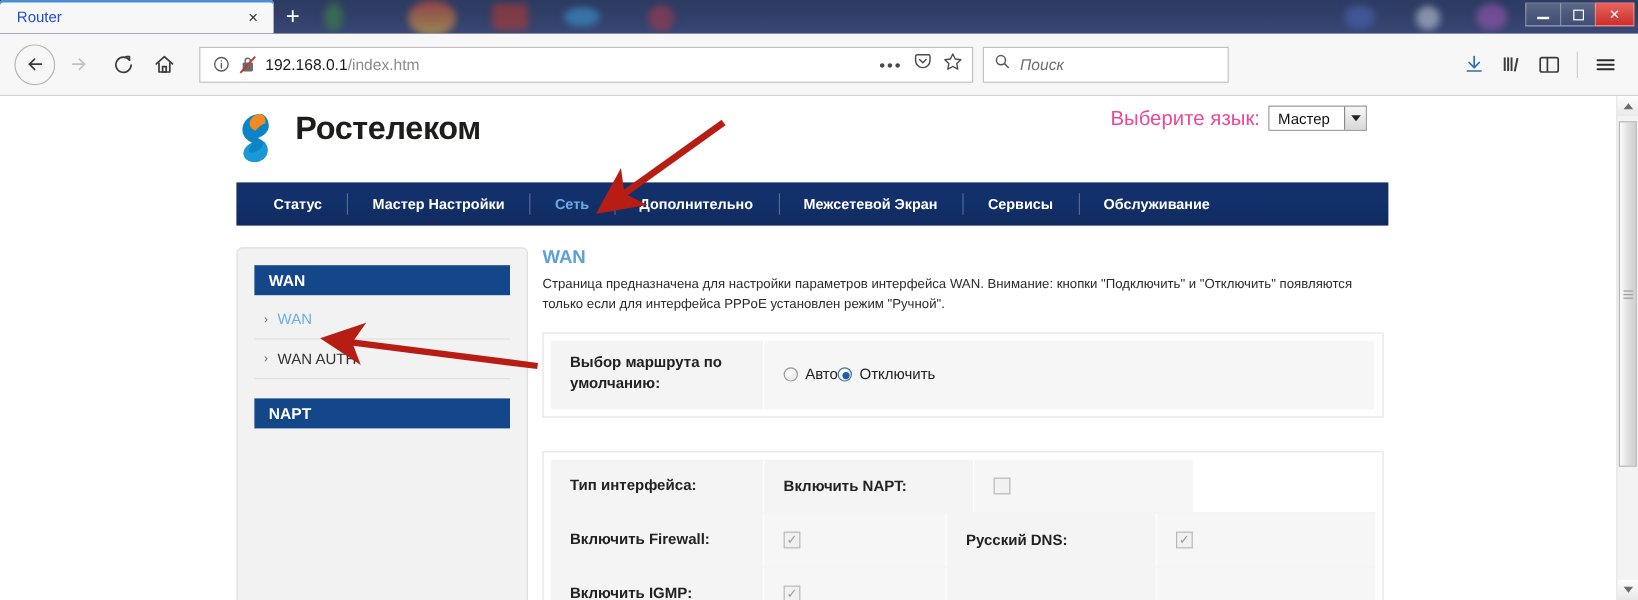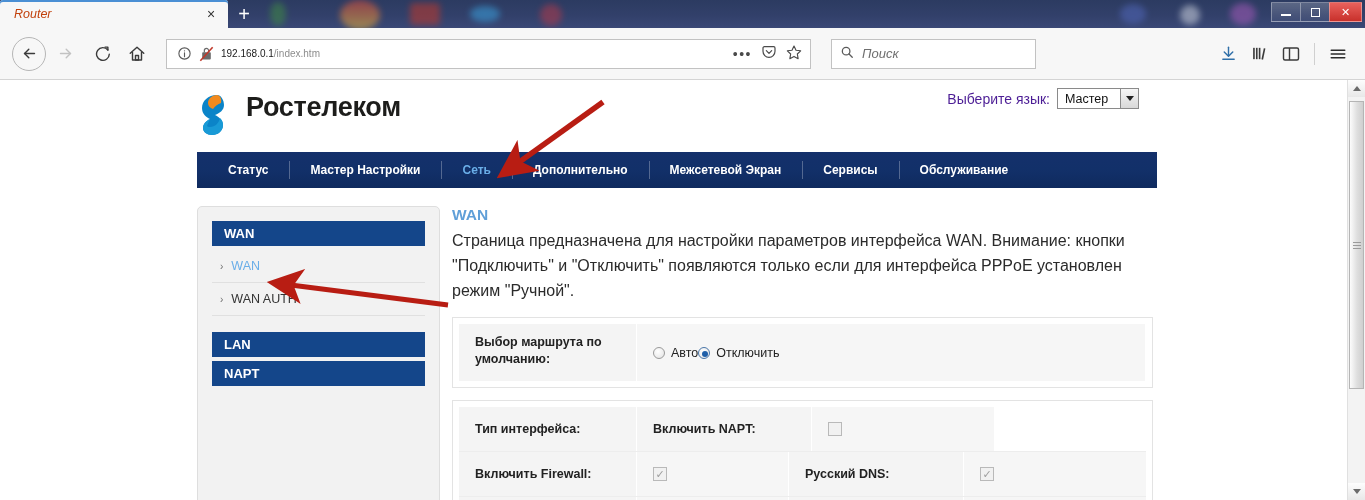--- a/index.html
+++ b/index.html
@@ -29,22 +29,22 @@
     position: relative;
     width: 228px; height: 28px;
     background: #f7f7f7;
     border-top-left-radius: 3px; border-top-right-radius: 3px;
     display: flex; align-items: center;
     padding: 0 8px 0 14px;
     box-shadow: inset 0 2px 0 #4a8fd4;
     z-index: 3;
   }
   .tab-title {
-    font-size: 12.5px; color: #c2410c;
-    flex: 1; white-space: nowrap; overflow: hidden; text-overflow: ellipsis; font-style: italic;
+    font-size: 12.5px; color: #1d4ed8;
+    flex: 1; white-space: nowrap; overflow: hidden; text-overflow: ellipsis;
   }
   .tab-close {
     width: 18px; height: 18px;
     display: flex; align-items: center; justify-content: center;
     font-size: 14px; color: #333; line-height: 1; cursor: pointer;
   }
   .newtab {
     width: 32px; height: 28px;
     display: flex; align-items: center; justify-content: center;
     color: #fff; font-size: 20px; font-weight: 300; line-height: 1;
@@ -87,29 +87,29 @@
   .urlbar {
     flex: 0 0 645px;
     margin-left: 10px;
     height: 30px;
     background: #fff;
     border: 1px solid #c2c2c2;
     display: flex; align-items: center;
     padding: 0 6px 0 10px;
     gap: 7px;
   }
-  .url-text { flex: 1; font-size: 10px; color: #1a1a1a; white-space: nowrap; }
+  .url-text { flex: 1; font-size: 13px; color: #1a1a1a; white-space: nowrap; }
   .url-text .path { color: #8d8d8d; }
   .url-icon { display:flex; align-items:center; }
   .url-actions { display: flex; align-items: center; gap: 9px; padding-right: 2px; }
   .dots { letter-spacing: 1.5px; font-size: 14px; color: #4a4a4a; cursor: pointer; }
 
   .searchbar {
     flex: 0 0 205px;
-    margin-left: 18px;
+    margin-left: 6px;
     height: 30px;
     background: #fff;
     border: 1px solid #c2c2c2;
     display: flex; align-items: center;
     padding: 0 8px;
     gap: 8px;
   }
   .search-ph { font-size: 13px; color: #6e6e6e; font-style: italic; }
 
   .toolbar-right { margin-left: auto; display: flex; align-items: center; gap: 14px; padding-right: 6px; }
@@ -140,21 +140,21 @@
   }
   .logo { display: flex; align-items: flex-start; gap: 9px; }
   .logo-text {
     font-size: 27px; font-weight: bold; color: #1d1d1b;
     letter-spacing: -0.3px;
   }
   .lang-box {
     position: absolute; right: 18px; top: 8px;
     display: flex; align-items: center; gap: 7px;
   }
-  .lang-label { font-size: 14px; color: #4c1d95; margin-left: 44px; }
+  .lang-label { font-size: 17px; color: #ec4899; margin-left: 44px; }
   .select-ctl {
     display: inline-flex; align-items: stretch;
     border: 1px solid #8a8a8a;
     background: linear-gradient(to bottom, #fdfdfd, #ececec);
     height: 21px;
   }
   .select-ctl .sel-val {
     padding: 0 8px 0 7px;
     display: flex; align-items: center;
     font-size: 12.5px; color: #111;
@@ -218,29 +218,29 @@
 
   .main {
     flex: 1;
     padding-right: 4px;
   }
   .main-title {
     font-size: 15.5px; font-weight: bold; color: #5f9fd8;
     margin-bottom: 5px;
   }
   .main-desc {
-    font-size: 16px; color: #2b2b2b; line-height: 1.55;
+    font-size: 11px; color: #2b2b2b; line-height: 1.55;
     margin-bottom: 14px; max-width: 700px;
   }
 
   .panel {
     background: #fff;
     border: 1px solid #e3e3e3;
     padding: 6px;
-    margin-bottom: 12px;
+    margin-bottom: 28px;
   }
   .row { display: flex; border-bottom: 1px solid #ededed; }
   .row:last-child { border-bottom: none; }
   .cell {
     padding: 13px 16px;
     font-size: 12.5px; color: #222;
     display: flex; align-items: center;
     background: #f4f4f4;
     border-right: 1px solid #ffffff;
     min-height: 44px;
@@ -481,21 +481,20 @@
             <div class="side-head">WAN</div>
             <div class="side-link active">
               <span class="chev">›</span>
               <span>WAN</span>
             </div>
             <div class="side-link">
               <span class="chev">›</span>
               <span>WAN AUTH</span>
             </div>
             <div class="side-gap"></div>
-            <div class="side-head">LAN</div>
             <div class="side-head">NAPT</div>
           </div>
 
           <div class="main">
             <div class="main-title">WAN</div>
             <div class="main-desc">Страница предназначена для настройки параметров интерфейса WAN. Внимание: кнопки "Подключить" и "Отключить" появляются только если для интерфейса PPPoE установлен режим "Ручной".</div>
 
             <div class="panel">
               <div class="row">
                 <div class="cell label wrap">Выбор маршрута по умолчанию:</div>

